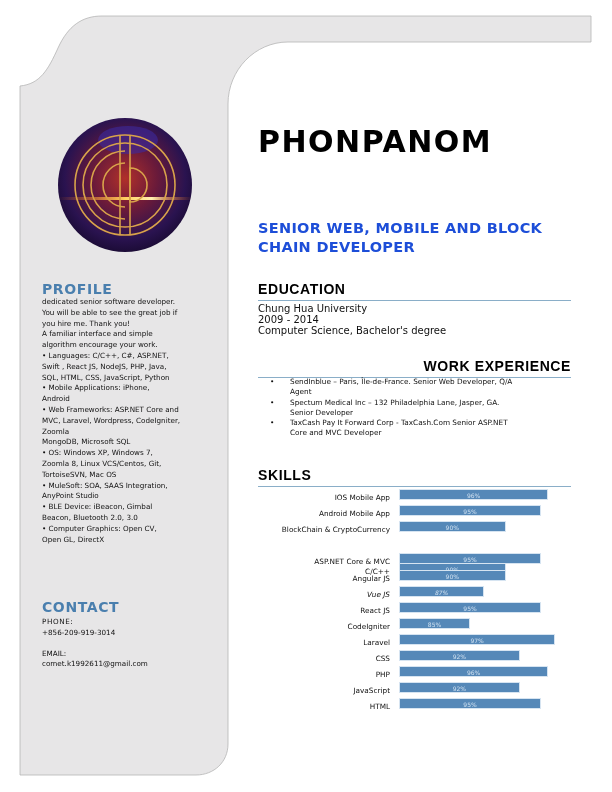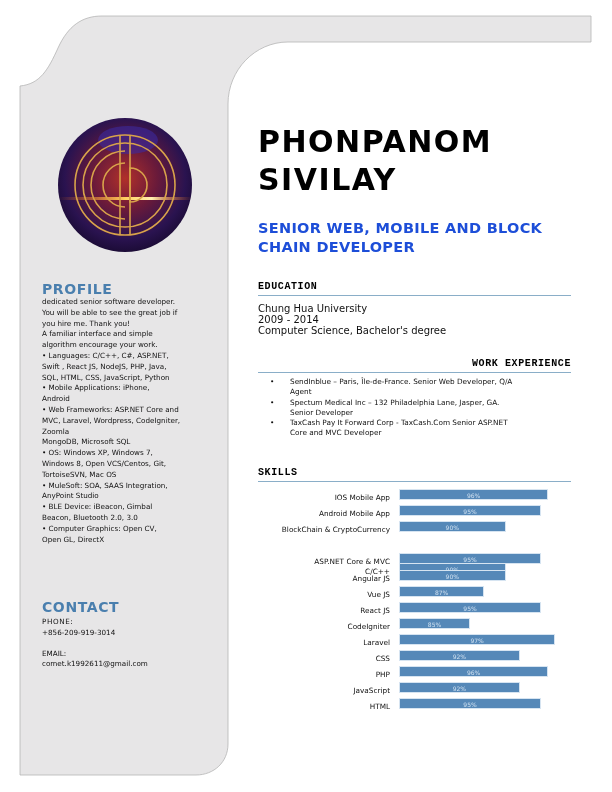--- a/index.html
+++ b/index.html
@@ -31,21 +31,21 @@
     font-size: 14px; color: #4a7fae; letter-spacing: 0.6px;
   }
   .side-text {
     position: absolute; left: 42px; width: 180px;
     font-family: "DejaVu Sans", sans-serif; font-size: 7.2px; line-height: 10.8px; color: #111;
   }
   .side-text div { white-space: nowrap; }
 
   .sec-h {
     position: absolute; left: 258px; width: 313px;
-    font-family: Liberation Mono, monospace; font-weight: bold; font-size: 10px;
+    font-family: Liberation Sans, sans-serif; font-weight: bold; font-size: 14px;
     letter-spacing: 0.6px; color: #000; padding-bottom: 3px;
     border-bottom: 1.3px solid #8aaec8;
   }
   .edu { position: absolute; left: 258px; top: 304px; font-size: 10px; line-height: 10.8px; }
   .work { position: absolute; left: 270px; top: 377px; width: 305px; font-size: 7.3px; line-height: 10.3px; list-style: none; }
   .work li { position: relative; padding-left: 20px; margin-bottom: 0; }
   .work li .b { position: absolute; left: 0; top: 0; }
 
   .skills { position: absolute; left: 258px; top: 487px; width: 320px; }
   .skill-row { position: absolute; left: 0; height: 16px; width: 320px; }
@@ -95,21 +95,20 @@
       <path d="M67,33 A34,34 0 0,0 67,101"></path>
       <path d="M72,50 A17,17 0 0,1 72,84 Z"></path>
       <line x1="62" y1="17" x2="62" y2="117"></line>
       <line x1="72" y1="17" x2="72" y2="117"></line>
     </g>
   </svg>
 </div>
 
 <div class="name">
   <div>PHONPANOM</div>
-  <div>SIVILAY</div>
 </div>
 <div class="title">
   <div>SENIOR WEB, MOBILE AND BLOCK</div>
   <div>CHAIN DEVELOPER</div>
 </div>
 
 <div class="side-h" style="top:281px;">PROFILE</div>
 <div class="side-text" style="top:297px;">
   <div>dedicated senior software developer.</div>
   <div>You will be able to see the great job if</div>
@@ -119,21 +118,21 @@
   <div>• Languages: C/C++, C#, ASP.NET,</div>
   <div>Swift , React JS, NodeJS, PHP, Java,</div>
   <div>SQL, HTML, CSS, JavaScript, Python</div>
   <div>• Mobile Applications: iPhone,</div>
   <div>Android</div>
   <div>• Web Frameworks: ASP.NET Core and</div>
   <div>MVC, Laravel, Wordpress, CodeIgniter,</div>
   <div>Zoomla</div>
   <div>MongoDB, Microsoft SQL</div>
   <div>• OS: Windows XP, Windows 7,</div>
-  <div>Windows 8, Open VCS/Centos, Git,</div>
+  <div>Zoomla 8, Linux VCS/Centos, Git,</div>
   <div>TortoiseSVN, Mac OS</div>
   <div>• MuleSoft: SOA, SAAS Integration,</div>
   <div>AnyPoint Studio</div>
   <div>• BLE Device: iBeacon, Gimbal</div>
   <div>Beacon, Bluetooth 2.0, 3.0</div>
   <div>• Computer Graphics: Open CV,</div>
   <div>Open GL, DirectX</div>
 </div>
 
 <div class="side-h" style="top:599px;">CONTACT</div>
@@ -202,21 +201,21 @@
       <div class="skill-bar" style="width: 142px;">
         <div class="skill-pct">95%</div>
       </div>
     </div>
     <div class="skill-row" style="top: 80.5px;">
       <div class="skill-label">Angular JS</div>
       <div class="skill-bar" style="width: 106.5px;">
         <div class="skill-pct">90%</div>
       </div>
     </div>
-    <div class="skill-row" style="top: 96.6px;">
+    <div class="skill-row" style="top: 96.6px; font-style: italic;">
       <div class="skill-label">Vue JS</div>
       <div class="skill-bar" style="width: 85.2px;">
         <div class="skill-pct">87%</div>
       </div>
     </div>
     <div class="skill-row" style="top: 112.7px;">
       <div class="skill-label">React JS</div>
       <div class="skill-bar" style="width: 142px;">
         <div class="skill-pct">95%</div>
       </div>

